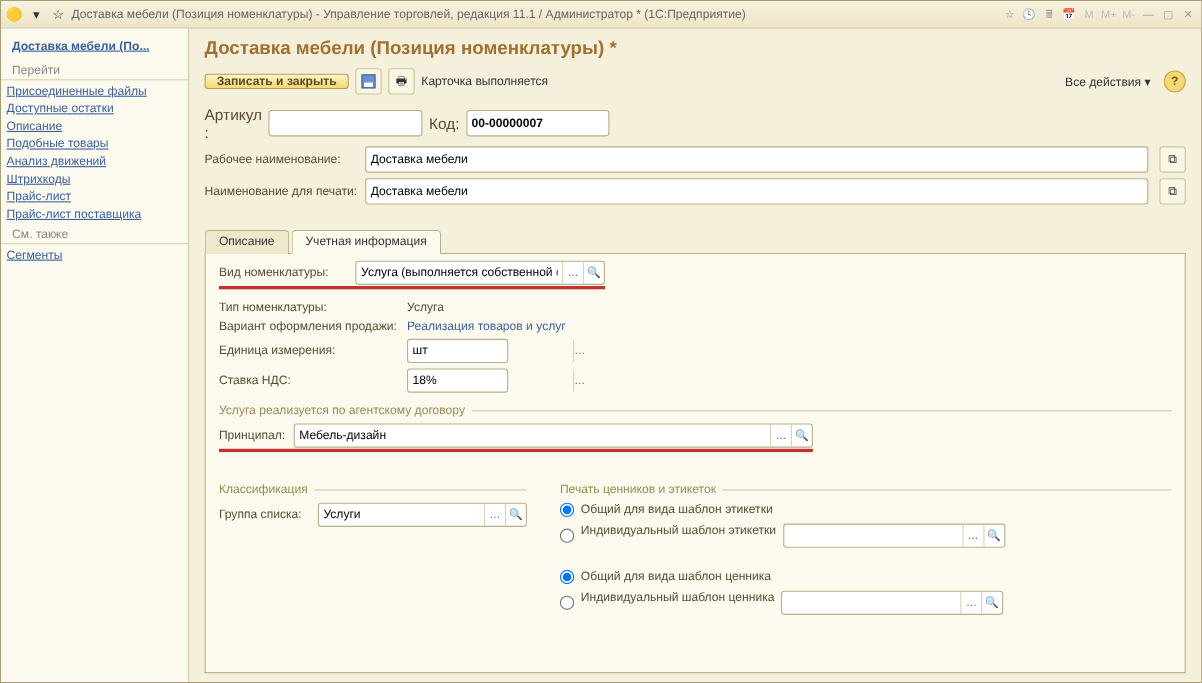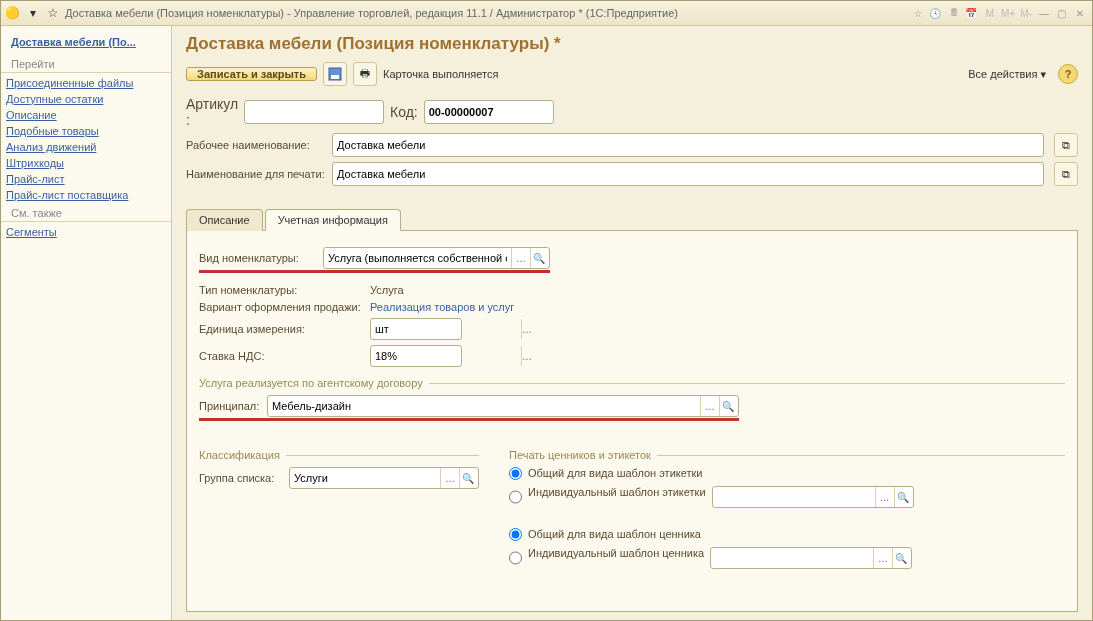--- a/index.html
+++ b/index.html
@@ -25,21 +25,21 @@
 .help-icon{width:18px;height:18px;border-radius:50%;background:#f3d875;border:1px solid #c9a83e;display:inline-flex;align-items:center;justify-content:center;color:#7a5c10;font-weight:bold;cursor:pointer;margin-left:6px}
 .form-row{display:flex;align-items:center;margin-bottom:5px;gap:6px}
 .label{width:140px;color:#5a4a30;font-size:11px}
 .label-s{color:#5a4a30;font-size:14px}
 input.fld{border:1px solid #b8ae88;border-radius:3px;padding:2px 4px;height:18px;font-size:11px;background:#fff}
 .fld-wide{flex:1}
 .side-btn{width:22px;height:22px;border:1px solid #cfc499;border-radius:3px;background:#faf6e4;display:inline-flex;align-items:center;justify-content:center;cursor:pointer;margin-left:4px}
 .tabs{display:flex;border-bottom:1px solid #b8ae88;margin-top:17px}
 .tab{padding:4px 12px;border:1px solid #b8ae88;border-bottom:none;background:#efe8cc;border-radius:4px 4px 0 0;margin-right:2px;cursor:pointer;font-size:11px;color:#333;position:relative;top:1px}
 .tab.active{background:#fcfaef;border-bottom:1px solid #fcfaef}
-.tab-body{border:1px solid #b8ae88;border-top:none;padding:16px 12px;background:#fcfaef;flex:1}
+.tab-body{border:1px solid #b8ae88;border-top:none;padding:6px 12px;background:#fcfaef;flex:1}
 .grid-row{display:flex;align-items:center;margin-bottom:5px;gap:6px}
 .glabel{width:165px;color:#5a4a30;font-size:11px}
 .val-link{color:#3a5fa0;cursor:pointer;font-size:11px}
 .combo{display:flex;border:1px solid #b8ae88;border-radius:3px;background:#fff;height:20px}
 .combo input{border:none;padding:2px 4px;font-size:11px;flex:1;outline:none;background:transparent}
 .combo .cbtn{width:18px;border-left:1px solid #d9d2b2;display:flex;align-items:center;justify-content:center;cursor:pointer;font-size:10px;color:#666}
 .hl-red{border-bottom:3px solid #c23030;padding-bottom:1px}
 .section-title{color:#9a8a50;font-size:11px;margin:10px 0 6px;display:flex;align-items:center;gap:6px}
 .section-title .line{flex:1;height:1px;background:#d4c998}
 .two-col{display:flex;gap:30px;margin-top:18px}

